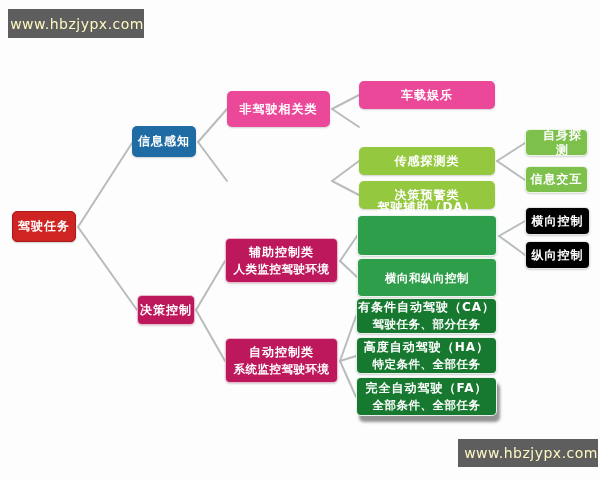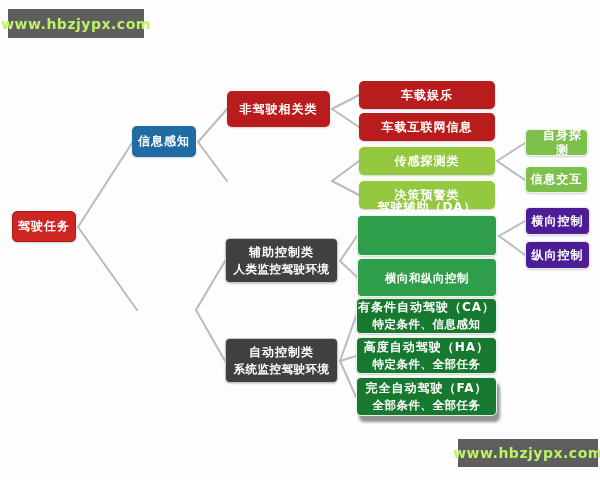--- a/index.html
+++ b/index.html
@@ -20,26 +20,26 @@
     box-shadow:0 1px 2px rgba(0,0,0,.18);
     box-sizing:border-box;
     line-height:1.25;
   }
   .node .line1{font-size:12px;letter-spacing:1px;}
   .node .line2{font-size:11.5px;letter-spacing:0.5px;margin-top:2px;}
 
   
   .c-red   {background:#ce2522;border:1px solid #a81b18;}
   .c-dblue {background:#1e6ca3;}
-  .c-blue  {background:#b91c1c;}
+  .c-blue  {background:#ec4899;}
   .c-lime  {background:#94c83e;}
   .c-lime2 {background:#7dc04c;border:1px solid rgba(255,255,255,.85);}
-  .c-green {background:#404040;border:1px solid rgba(255,255,255,.7);}
+  .c-green {background:#be185d;border:1px solid rgba(255,255,255,.7);}
   .c-green2{background:#2e9e4a;border:1px solid rgba(255,255,255,.9);gap:40px;}
-  .c-green3{background:#4c1d95;border:1px solid rgba(255,255,255,.9);}
+  .c-green3{background:#000000;border:1px solid rgba(255,255,255,.9);}
   .c-dgreen{background:#16792f;border:1px solid rgba(255,255,255,.9);}
 
   
   .n-root        {left:12px;  top:211px; width:64px;  height:31px;}
   .n-perception  {left:132px; top:126px; width:64px;  height:31px;align-items:center;}
   .n-decision    {left:137px; top:295px; width:58px;  height:30px;}
   .n-non-driving {left:227px; top:91px;  width:103px; height:36px;}
   .n-driving-rel {left:227px; top:163px; width:103px; height:36px;}
   .n-assist      {left:225px; top:238px; width:113px; height:45px;}
   .n-auto        {left:225px; top:338px; width:113px; height:45px;}
@@ -54,22 +54,22 @@
   .n-fa          {left:356px; top:377px; width:141px; height:39px;
                   box-shadow:3px 6px 3px rgba(60,60,60,.55);}
   .n-self        {left:525px; top:129px; width:63px;  height:27px;padding-left:12px;}
   .n-exchange    {left:525px; top:166px; width:63px;  height:27px;}
   .n-lateral     {left:525px; top:207px; width:65px;  height:28px;}
   .n-longitudinal{left:525px; top:241px; width:65px;  height:28px;}
 
   .watermark{
     position:absolute;
     background:#5e5e5e;
-    color:#bef264;font-weight:bold;font-size:14px;
-    display:flex;align-items:center;justify-content:center;
+    color:#fef9c3;font-weight:normal;font-size:14px;
+    display:flex;align-items:center;justify-content:flex-end;
     letter-spacing:0.5px;
   }
   .wm-top{left:8px;top:9px;width:136px;height:29px;}
   .wm-bottom{left:458px;top:439px;width:140px;height:28px;}
 </style>
 </head>
 <body>
 
 <div class="canvas">
 
@@ -102,64 +102,64 @@
   </div>
 
   <div class="node c-red n-root">
     <span class="line1">驾驶任务</span>
   </div>
 
   <div class="node c-dblue n-perception">
     <span class="line1">信息感知</span>
   </div>
 
+  <div class="node c-green n-decision">
+    <span class="line1">决策控制</span>
+  </div>
 
   <div class="node c-blue n-non-driving">
     <span class="line1">非驾驶相关类</span>
   </div>
 
 
   <div class="node c-green n-assist">
     <span class="line1">辅助控制类</span>
     <span class="line2">人类监控驾驶环境</span>
   </div>
 
   <div class="node c-green n-auto">
     <span class="line1">自动控制类</span>
     <span class="line2">系统监控驾驶环境</span>
   </div>
 
   <div class="node c-blue n-entertain">
     <span class="line1">车载娱乐</span>
   </div>
 
-  <div class="node c-blue n-internet">
-    <span class="line1">车载互联网信息</span>
-  </div>
 
   <div class="node c-lime n-sensing">
     <span class="line1">传感探测类</span>
   </div>
 
   <div class="node c-lime n-warning">
     <span class="line1">决策预警类</span>
   </div>
 
   <div class="node c-green2 n-da">
     <span class="line1">驾驶辅助（DA）</span>
     <span class="line2">横向或纵向控制</span>
   </div>
 
   <div class="node c-green2 n-pa">
     <span class="line2">横向和纵向控制</span>
   </div>
 
   <div class="node c-dgreen n-ca">
     <span class="line1">有条件自动驾驶（CA）</span>
-    <span class="line2">特定条件、信息感知</span>
+    <span class="line2">驾驶任务、部分任务</span>
   </div>
 
   <div class="node c-dgreen n-ha">
     <span class="line1">高度自动驾驶（HA）</span>
     <span class="line2">特定条件、全部任务</span>
   </div>
 
   <div class="node c-dgreen n-fa">
     <span class="line1">完全自动驾驶（FA）</span>
     <span class="line2">全部条件、全部任务</span>

